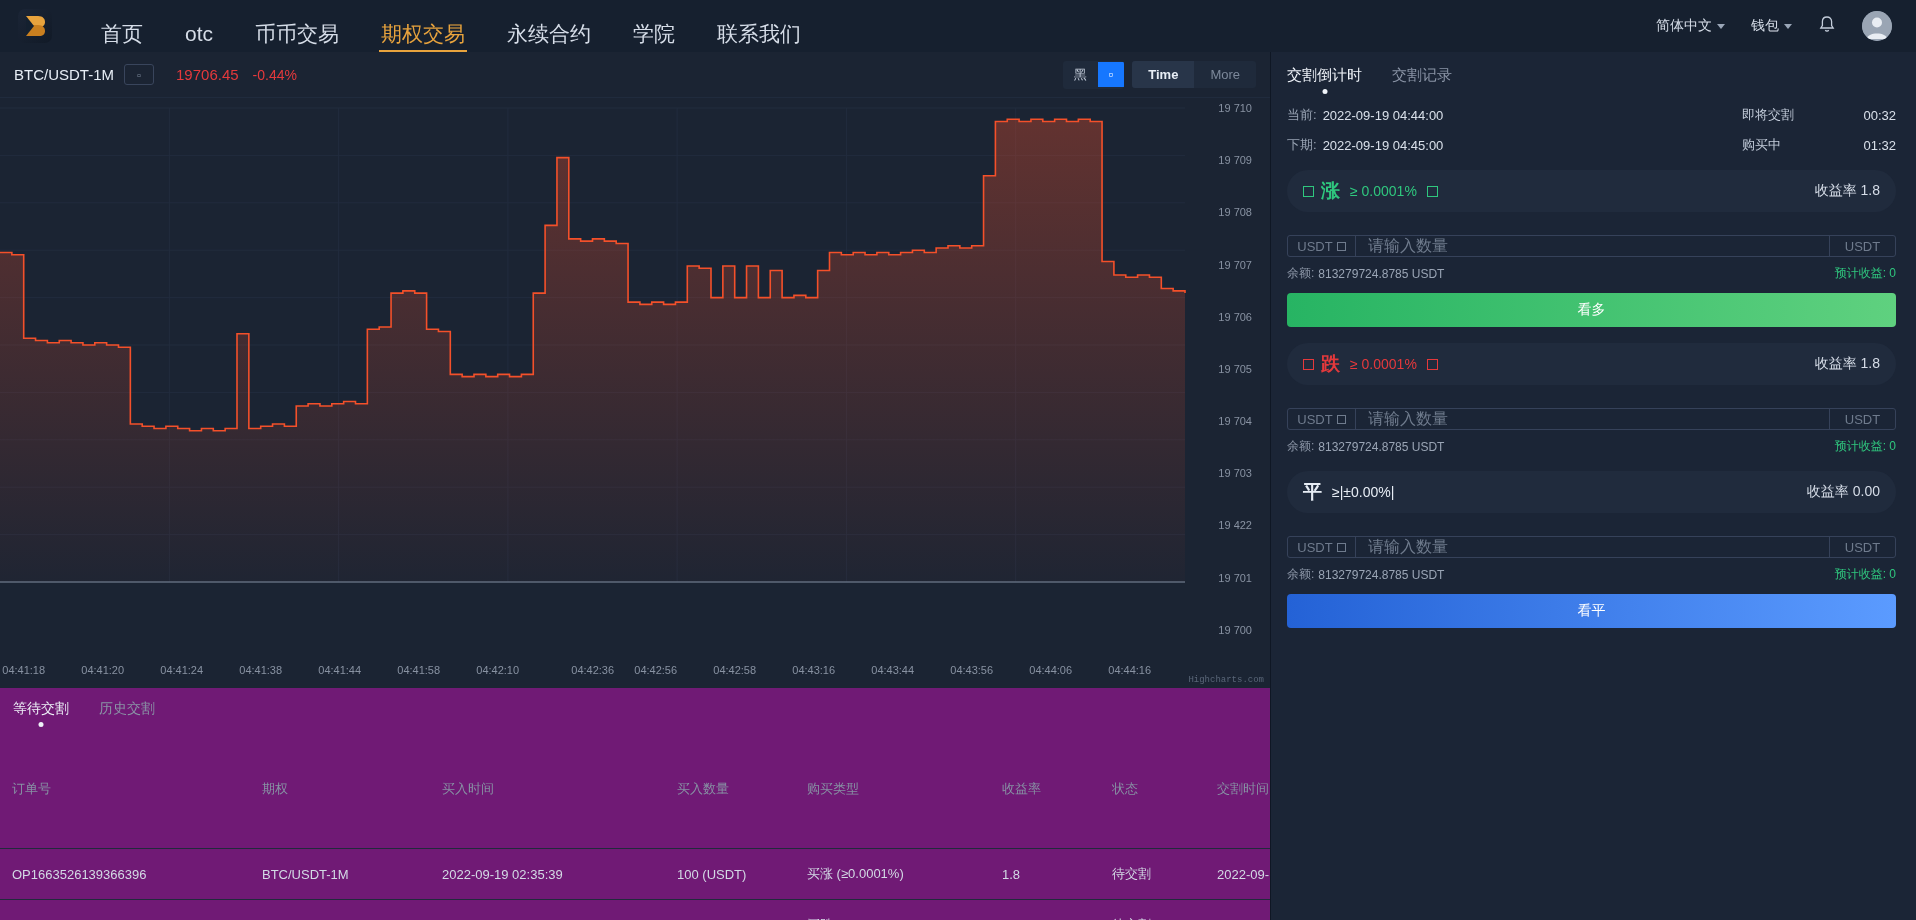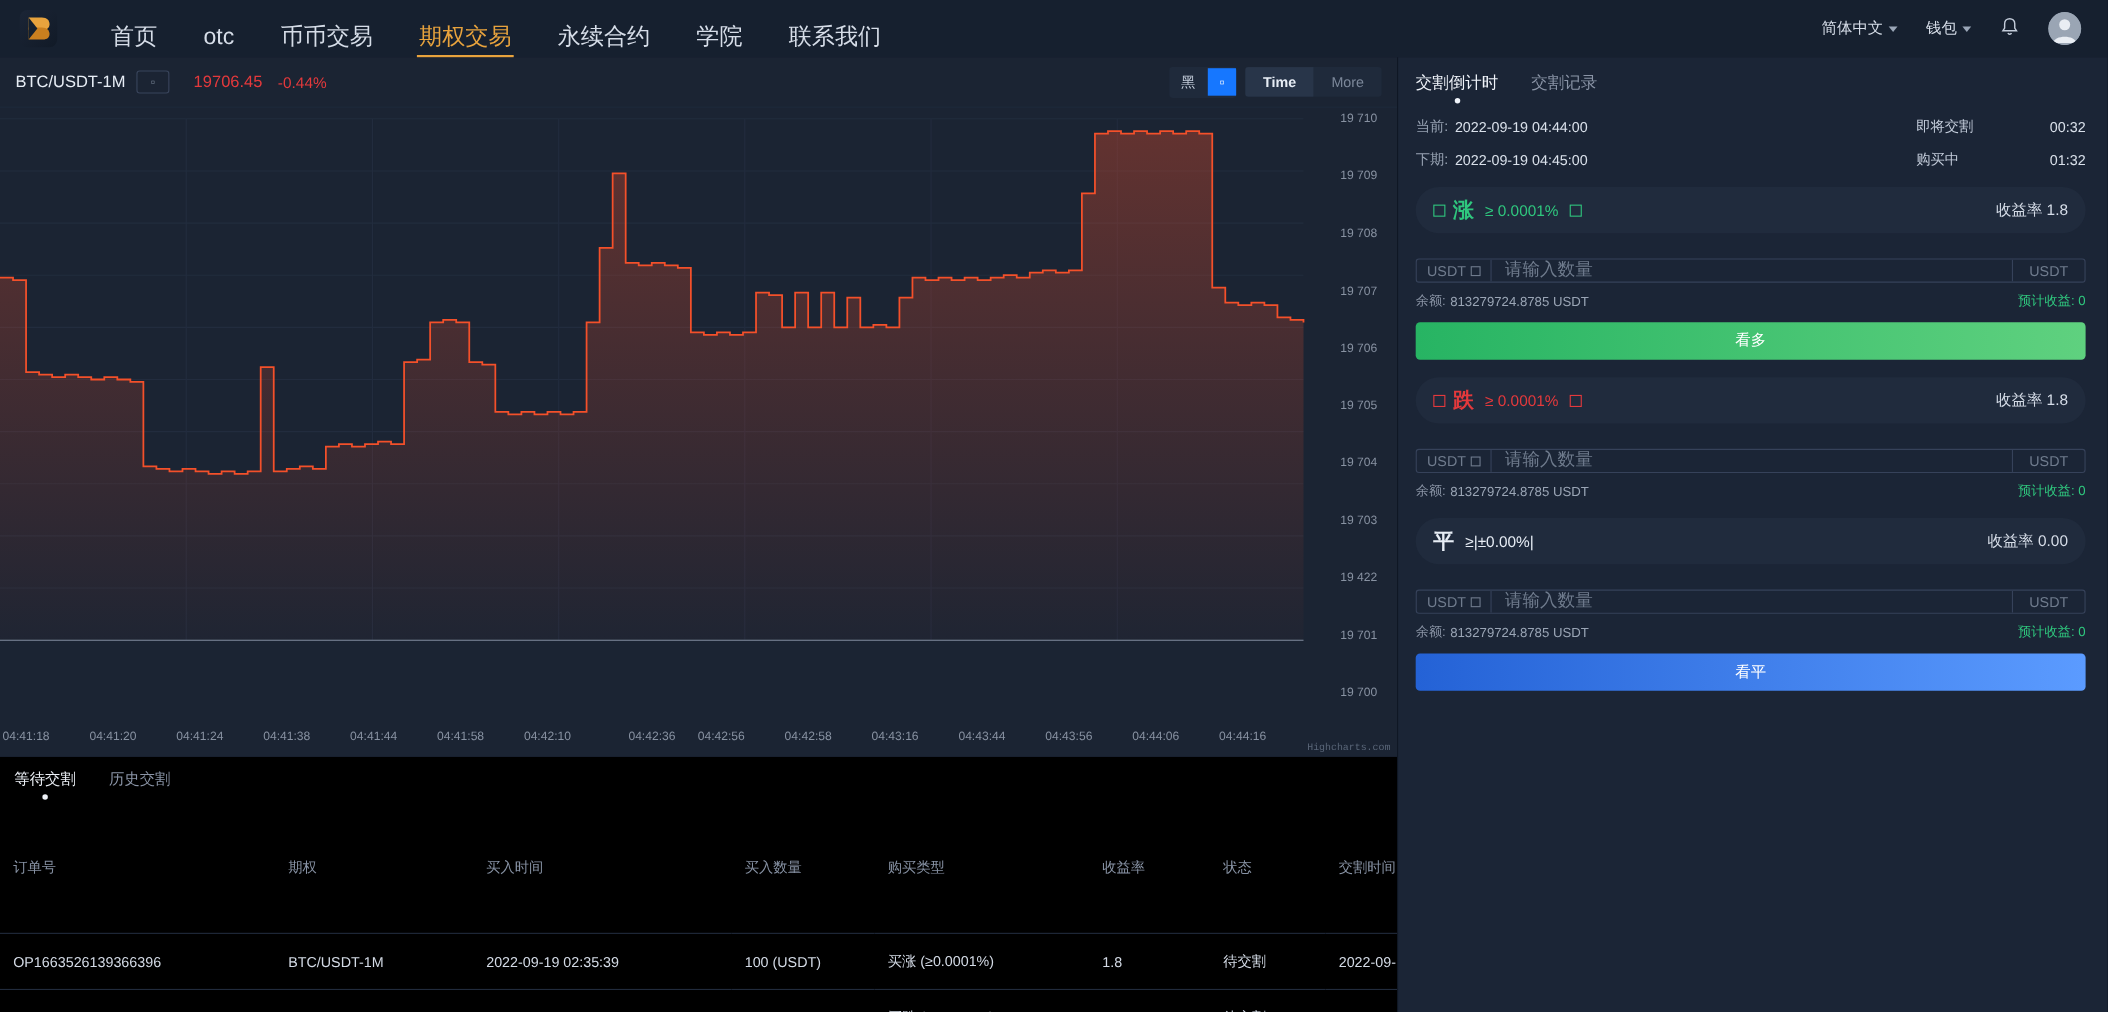--- a/index.html
+++ b/index.html
@@ -90,21 +90,21 @@
   .ylabels { position:absolute; right:18px; top:0; width:60px; height:100%; }
   .ylab {
     position:absolute; right:0; font-size:11px; color:#8892a2; white-space:nowrap;
   }
   .xlabels { position:absolute; left:0; bottom:8px; width:100%; height:16px; }
   .xlab {
     position:absolute; font-size:11px; color:#8892a2; transform:translateX(-50%); white-space:nowrap;
   }
 
   
-  .bottom { height:232px; background:#000000; }
+  .bottom { height:232px; background:#701a75; }
   .btabs { display:flex; align-items:center; height:42px; padding:0 10px; gap:24px; }
   .btab { font-size:14px; color:#8a94a6; cursor:pointer; position:relative; padding:0 3px; }
   .btab.on { color:#eef2f8; }
   .btab.on::after {
     content:""; position:absolute; left:50%; transform:translateX(-50%); bottom:-9px;
     width:5px;height:5px;border-radius:50%;background:#eef2f8;
   }
   table.tbl { width:100%; border-collapse:collapse; table-layout:fixed; }
   table.tbl th {
     text-align:left; font-weight:normal; font-size:13px; color:#8792a4;

